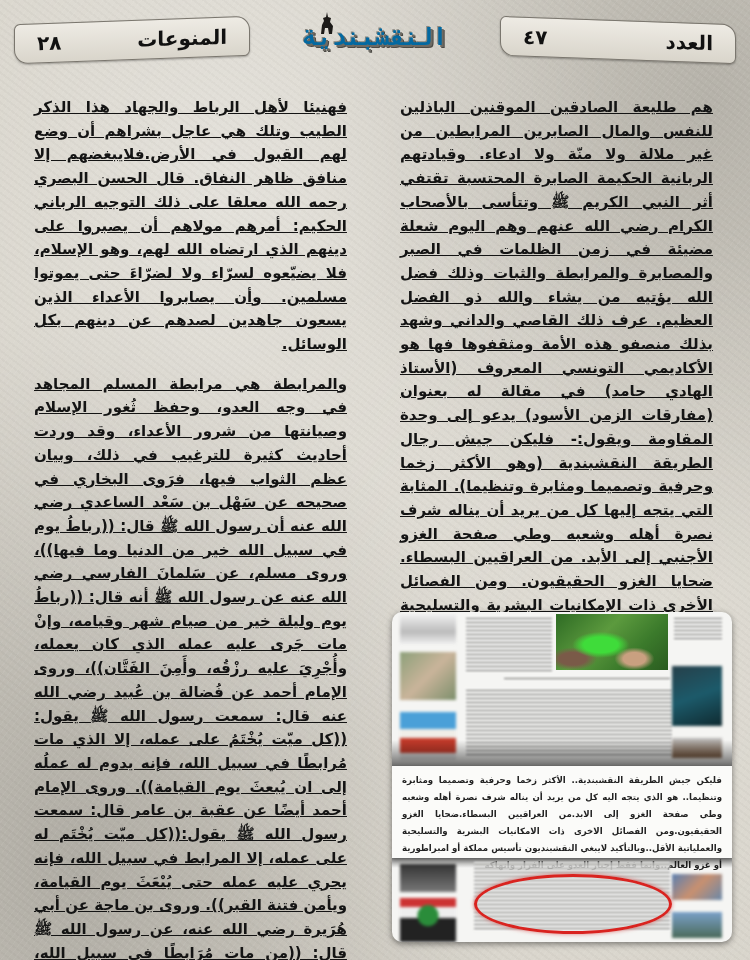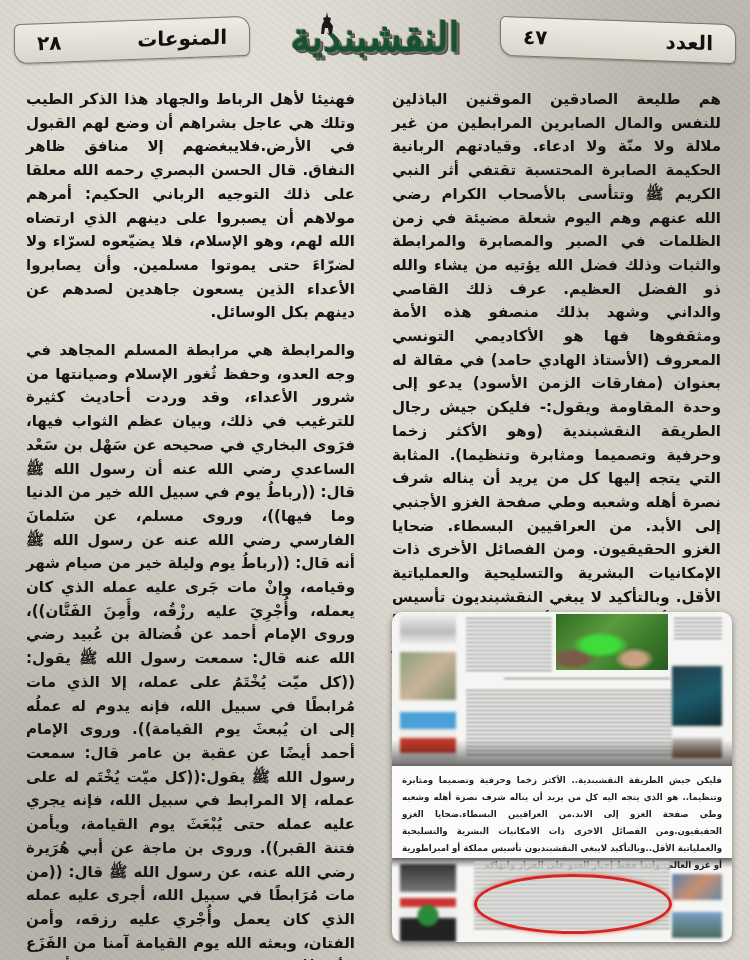--- a/index.html
+++ b/index.html
@@ -33,35 +33,35 @@
     direction:rtl;
     font-family:"DejaVu Sans", sans-serif; font-weight:bold; font-size:20px; color:#111;
   }
   .banner-left { left:14px; width:236px; transform:skewY(-2deg); }
   .banner-right { left:500px; width:236px; transform:skewY(2deg); }
   .banner .num { font-size:20px; }
   .masthead {
     position:absolute; left:272px; top:12px; width:206px; height:50px;
     display:flex; align-items:center; justify-content:center;
     direction:rtl;
-    font-family:Liberation Serif, serif; font-weight:bold; font-size:40px;
-    color:#14532d;
+    font-family:Liberation Mono, monospace; font-weight:bold; font-size:24px;
+    color:#0369a1;
     text-shadow: 2px 2px 0 #6d6a63, 3px 3px 0 #4c4a45, -1px -1px 0 #8a877f;
     letter-spacing:1px;
   }
   .masthead-figure {
     position:absolute; left:320px; top:12px; width:14px; height:24px;
   }
   
   .col {
     position:absolute; top:80px; direction:rtl; text-align:justify;
     font-family:"DejaVu Sans", sans-serif; font-weight:bold;
     font-size:15px; line-height:23.7px; color:#141414;
   }
-  .col p { margin:8px; }
+  .col p { margin:16px;text-decoration:underline; }
   .col-right { left:384px; width:345px; }
   .col-left { left:18px; width:345px; }
   .col-left p + p { margin-top:14px; }
   
   .inset {
     position:absolute; left:392px; top:612px; width:340px; height:330px;
     background:#f5f5f3; border-radius:10px;
     box-shadow: 0 2px 6px rgba(0,0,0,0.45);
     overflow:hidden;
   }

